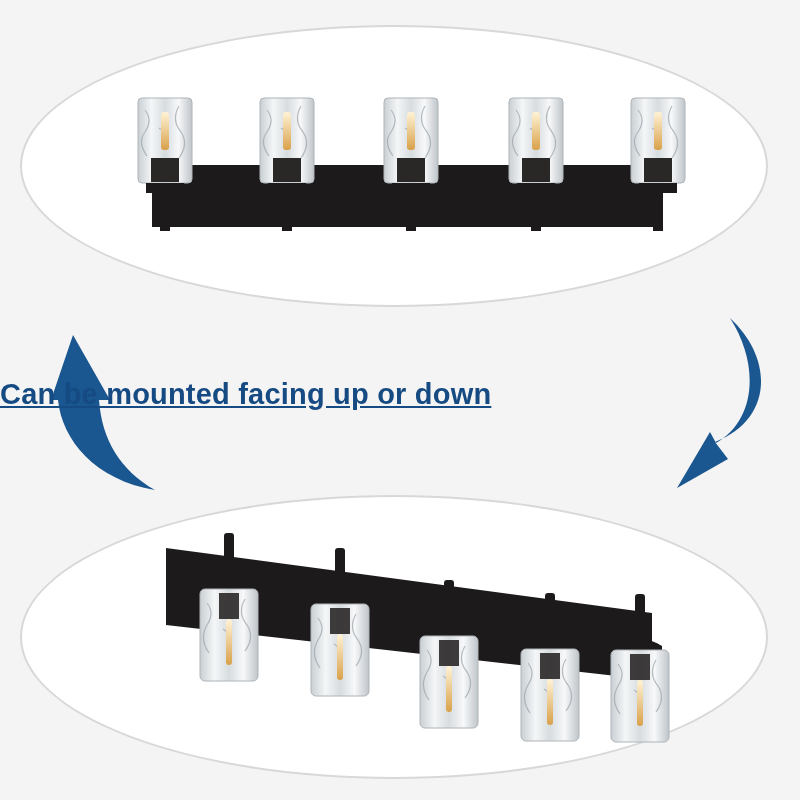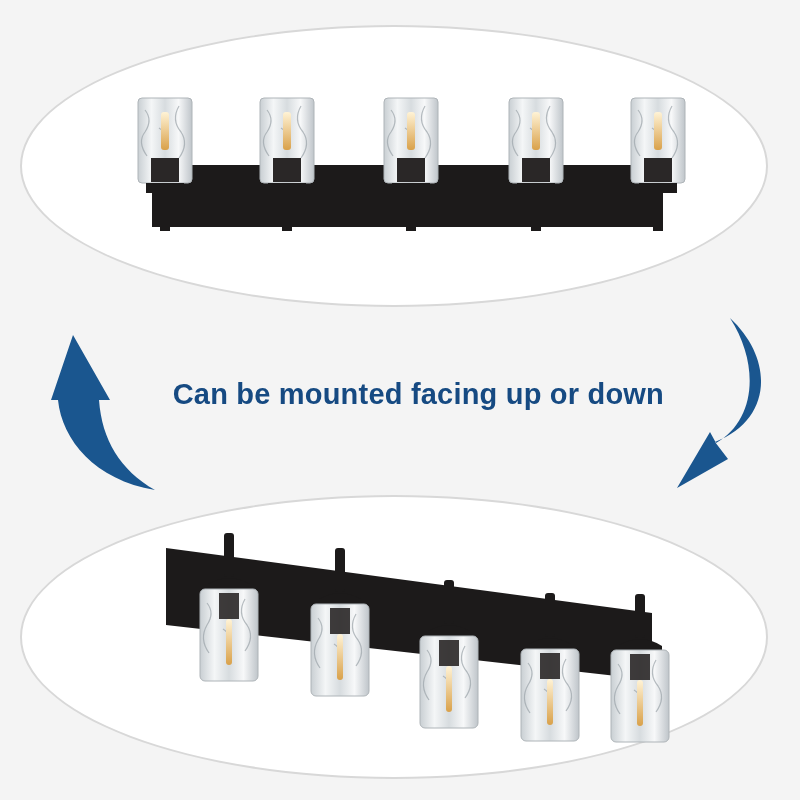--- a/index.html
+++ b/index.html
@@ -1,20 +1,20 @@
 <!DOCTYPE html>
 <html><head>
 <meta charset="utf-8">
 <style>
   html, body { margin:0; padding:0; }
   body { width:800px; height:800px; background:#f4f4f4; position:relative; overflow:hidden; font-family:"Liberation Sans", sans-serif; }
   .ellipse { position:absolute; background:#ffffff; border:2px solid #d8d8d8; border-radius:50%; box-sizing:border-box; }
   #top-ellipse { left:20px; top:25px; width:748px; height:282px; }
   #bottom-ellipse { left:20px; top:495px; width:748px; height:284px; }
-  .caption { position:absolute; left:0; width:664px; top:378px; text-align:right; font-weight:bold; font-size:29px; color:#164a82; letter-spacing:0.2px; }
+  .caption { position:absolute; left:0; width:664px; top:378px; text-align:left; font-weight:bold; font-size:29px; color:#164a82; letter-spacing:0.2px;text-decoration:underline; }
   svg { position:absolute; left:0; top:0; }
 </style>
 </head>
 <body>
 
 <div class="ellipse" id="top-ellipse"></div>
 <div class="ellipse" id="bottom-ellipse"></div>
 
 <svg width="800" height="800" viewBox="0 0 800 800">
   <defs>

